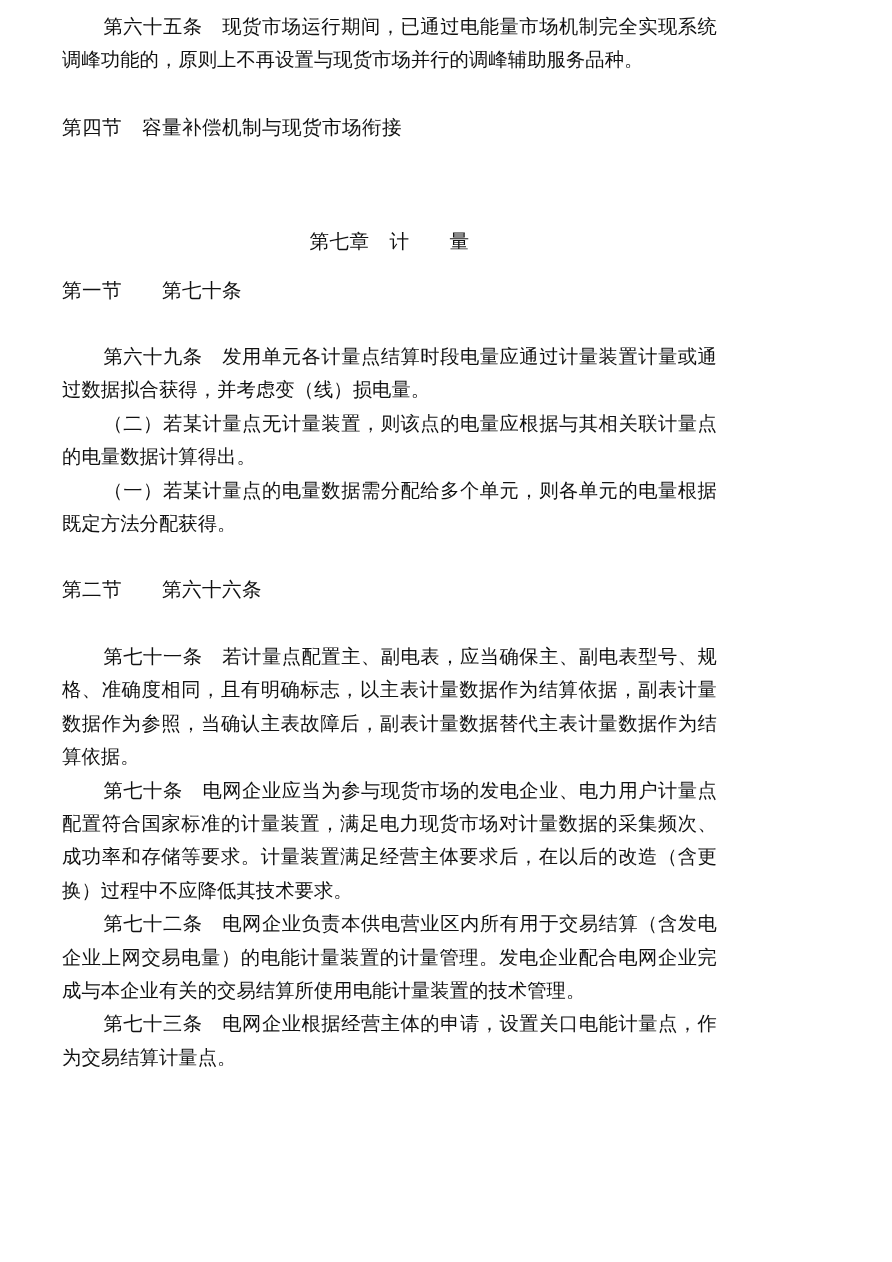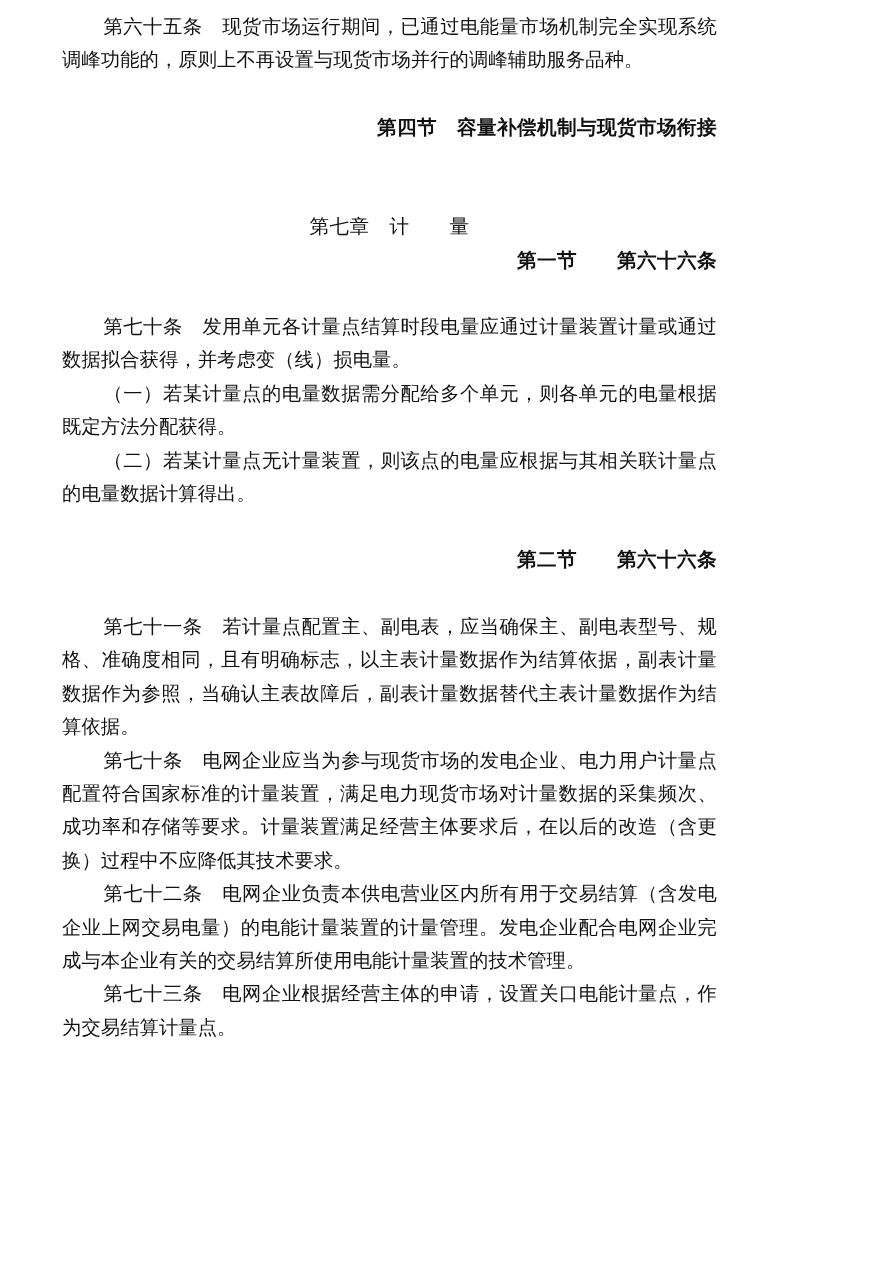--- a/index.html
+++ b/index.html
@@ -28,55 +28,55 @@
     text-justify: inter-ideograph;
     margin: 0;
     letter-spacing: 0.1px;
   }
   .indent {
     text-indent: 2.15em;
   }
   .heading {
     font-size: 19.6px;
     line-height: 33.4px;
-    text-align: right;
+    text-align: left;
     margin: 0;
-    font-weight: bold;
+    font-weight: normal;
     letter-spacing: 0.4px;
   }
   .chapter {
     font-size: 19.6px;
     line-height: 33.4px;
     text-align: center;
-    margin: 0;
+    margin: 15px;
     letter-spacing: 0.4px;
   }
   .gap-lg { height: 34px; }
   .gap-md { height: 33px; }
 </style>
 </head>
 <body>
 
 <div class="page">
 
   <p class="para indent">第六十五条　现货市场运行期间，已通过电能量市场机制完全实现系统调峰功能的，原则上不再设置与现货市场并行的调峰辅助服务品种。</p>
 
   <div class="gap-lg"></div>
   <p class="heading">第四节　容量补偿机制与现货市场衔接</p>
   <div class="gap-md"></div>
 
 
   <div class="gap-md"></div>
   <p class="chapter">第七章　计　　量</p>
-  <p class="heading">第一节　　第六十六条</p>
+  <p class="heading">第一节　　第七十条</p>
   <div class="gap-md"></div>
 
-  <p class="para indent">第七十条　发用单元各计量点结算时段电量应通过计量装置计量或通过数据拟合获得，并考虑变（线）损电量。</p>
+  <p class="para indent">第六十九条　发用单元各计量点结算时段电量应通过计量装置计量或通过数据拟合获得，并考虑变（线）损电量。</p>
+  <p class="para indent">（二）若某计量点无计量装置，则该点的电量应根据与其相关联计量点的电量数据计算得出。</p>
   <p class="para indent">（一）若某计量点的电量数据需分配给多个单元，则各单元的电量根据既定方法分配获得。</p>
-  <p class="para indent">（二）若某计量点无计量装置，则该点的电量应根据与其相关联计量点的电量数据计算得出。</p>
 
   <div class="gap-md"></div>
   <p class="heading">第二节　　第六十六条</p>
   <div class="gap-md"></div>
 
   <p class="para indent">第七十一条　若计量点配置主、副电表，应当确保主、副电表型号、规格、准确度相同，且有明确标志，以主表计量数据作为结算依据，副表计量数据作为参照，当确认主表故障后，副表计量数据替代主表计量数据作为结算依据。</p>
   <p class="para indent">第七十条　电网企业应当为参与现货市场的发电企业、电力用户计量点配置符合国家标准的计量装置，满足电力现货市场对计量数据的采集频次、成功率和存储等要求。计量装置满足经营主体要求后，在以后的改造（含更换）过程中不应降低其技术要求。</p>
   <p class="para indent">第七十二条　电网企业负责本供电营业区内所有用于交易结算（含发电企业上网交易电量）的电能计量装置的计量管理。发电企业配合电网企业完成与本企业有关的交易结算所使用电能计量装置的技术管理。</p>
   <p class="para indent">第七十三条　电网企业根据经营主体的申请，设置关口电能计量点，作为交易结算计量点。</p>
 

